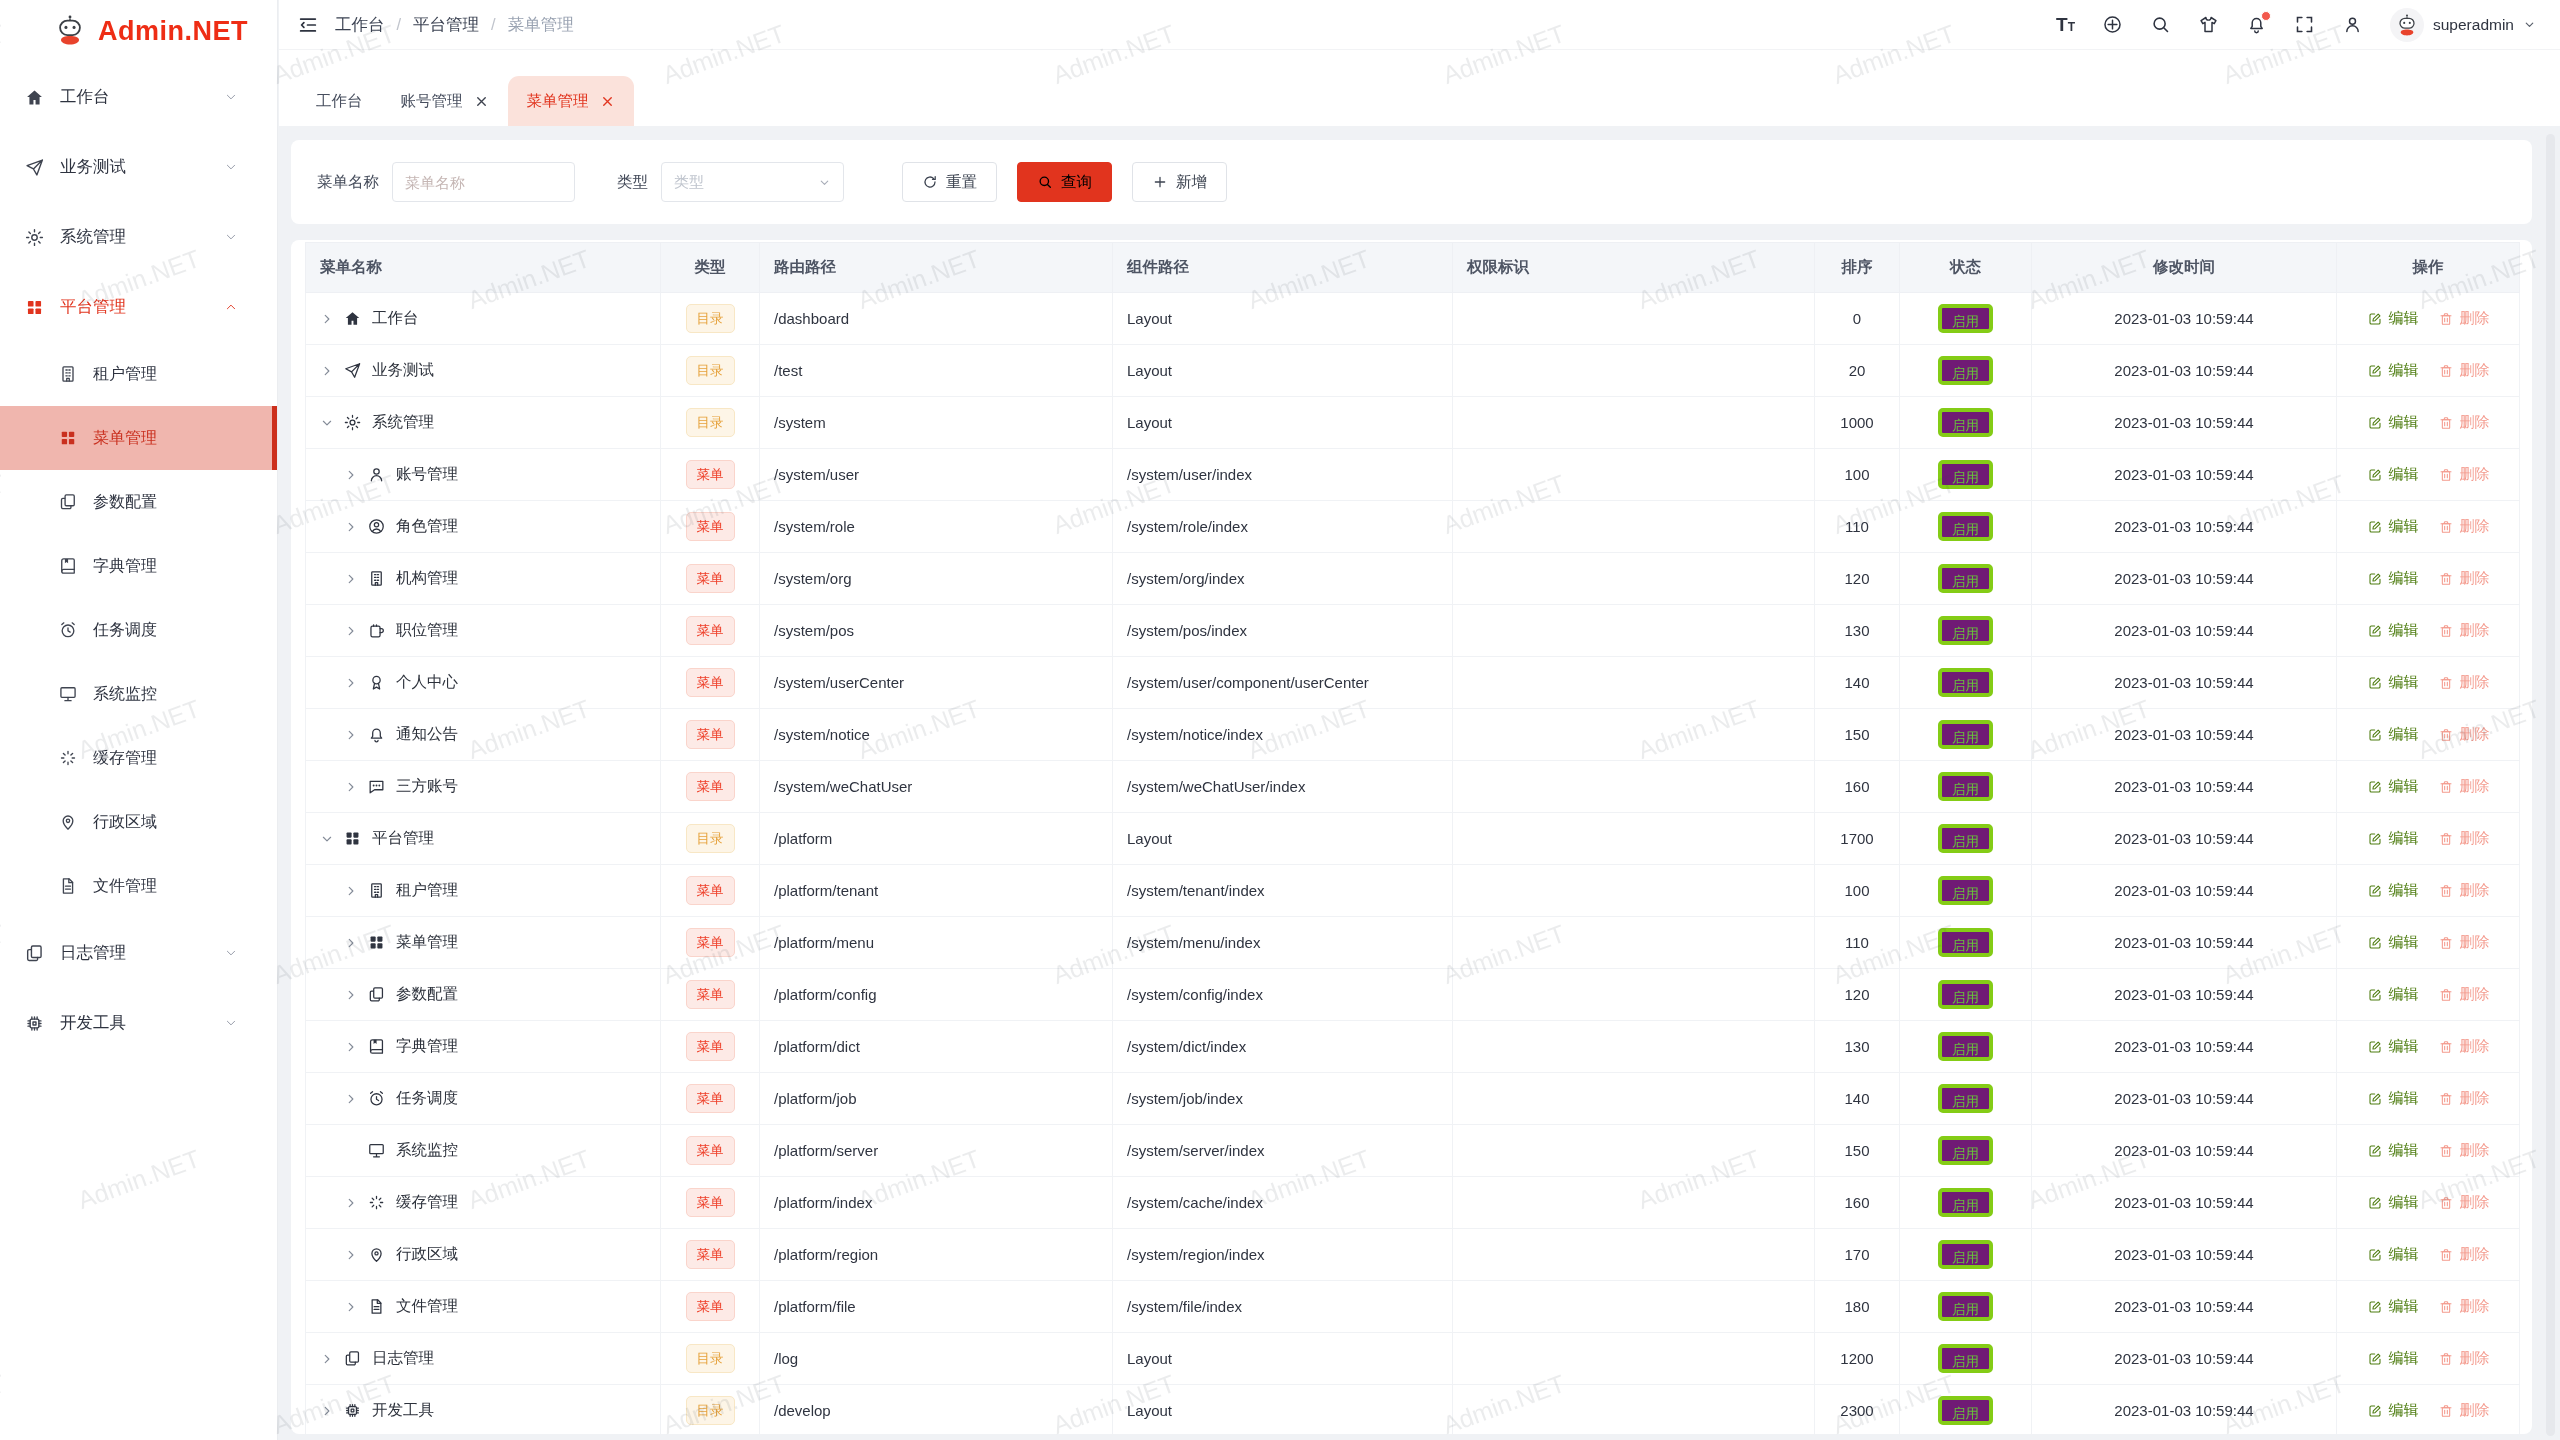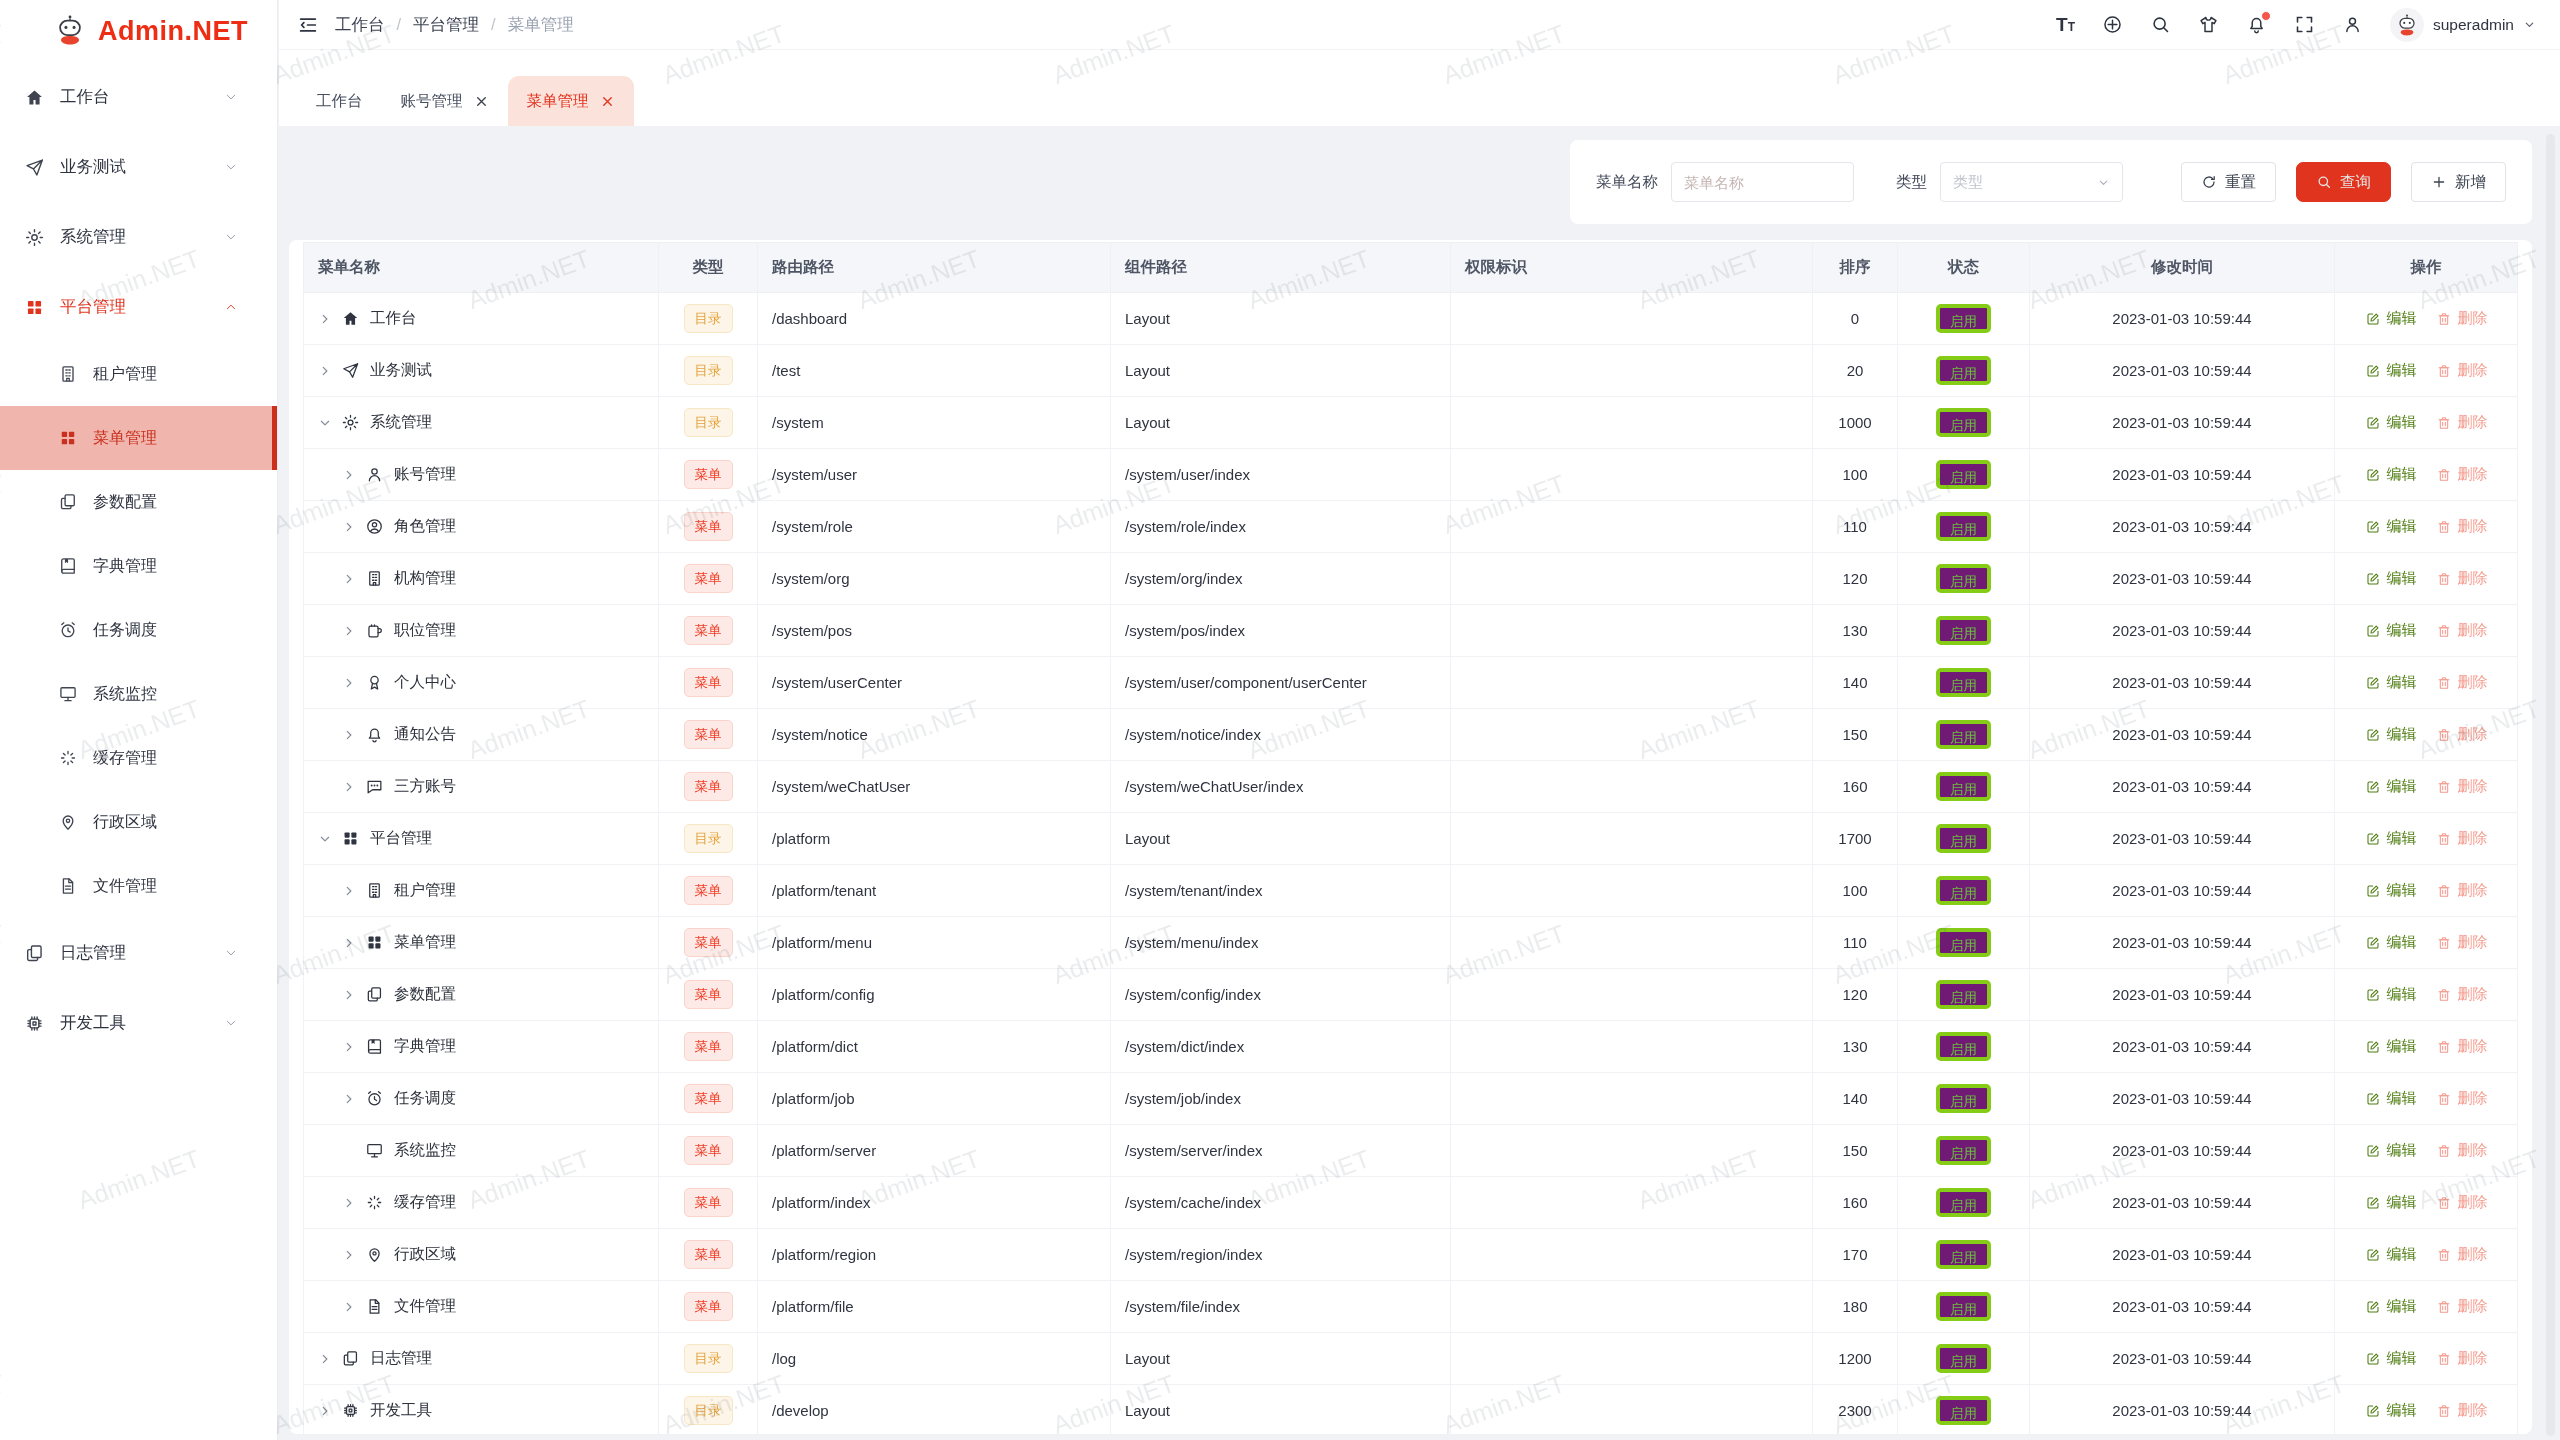--- a/index.html
+++ b/index.html
@@ -59,40 +59,40 @@
   .tabsbar { height:76px; background:#fff; display:flex; align-items:flex-end;
     padding-left:18px; flex:none; }
   .tab { height:50px; display:flex; align-items:center; gap:11px; padding:0 19px;
     font-size:15.5px; color:#474e5e; cursor:pointer; }
   .tab .x { width:15px; height:15px; color:#3c414d; }
   .tab.active { background:#fbe2db; border-radius:11px 11px 0 0; color:#e1341e; }
   .tab.active .x { color:#e1341e; }
 
   
   .content { flex:1; background:#f0f2f5; padding:14px 28px 6px 12px; display:flex;
-    flex-direction:column; overflow:hidden;align-items:flex-end; }
+    flex-direction:column; overflow:hidden; }
   .filter-card { background:#fff; border-radius:8px; height:84px; flex:none;
     display:flex; align-items:center; padding:0 26px; }
   .f-label { font-size:15.5px; color:#424958; margin-right:13px; }
   .f-input { width:183px; height:40px; border:1px solid #e3e6eb; border-radius:4px;
     padding:0 12px; font-size:15px; color:#333; outline:none;
     font-family:"Liberation Sans","DejaVu Sans",sans-serif; }
   .f-input::placeholder { color:#c5b6b4; }
   .f-select { width:183px; height:40px; border:1px solid #e3e6eb; border-radius:4px;
     padding:0 12px; display:flex; align-items:center; justify-content:space-between;
     font-size:15px; color:#bfc4cd; cursor:pointer; background:#fff; }
   .f-select .ic { width:13px; height:13px; color:#a8adb8; }
   .grp { display:flex; align-items:center; }
   .gap40 { margin-left:42px; }
   .btns { margin-left:58px; display:flex; gap:20px; }
   .btn { height:40px; display:flex; align-items:center; gap:8px; padding:0 19px;
     border-radius:4px; font-size:15.5px; cursor:pointer; border:1px solid #e0e3e8;
     background:#fff; color:#3c4350; }
   .btn .ic { width:16px; height:16px; }
-  .btn.primary { background:#e1341e; border-color:#e1341e; color:#e5e5e5;border-radius:7px; }
+  .btn.primary { background:#e1341e; border-color:#e1341e; color:#000000; }
 
   
   .table-card { background:#fff; border-radius:8px; margin-top:16px; flex:1;
     padding:2px 14px 0; overflow:hidden; }
   table { width:100%; border-collapse:collapse; table-layout:fixed; }
   th { height:50px; background:#f4f6f9; color:#4e5564; font-size:15.5px; font-weight:600;
     text-align:left; padding:0 14px; border:1px solid #eef0f4; }
   td { height:52px; font-size:15px; color:#2f3440; padding:0 14px;
     border:1px solid #f0f2f5; }
   th.c, td.c { text-align:center; }

